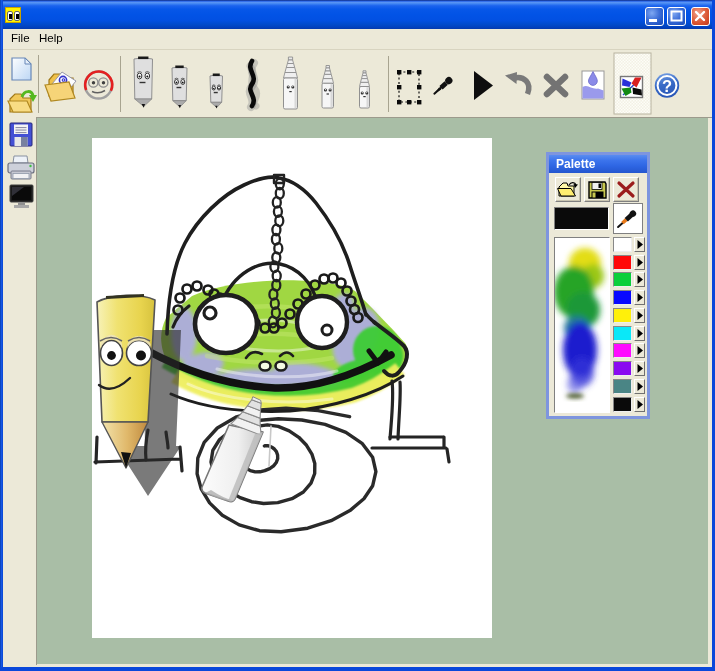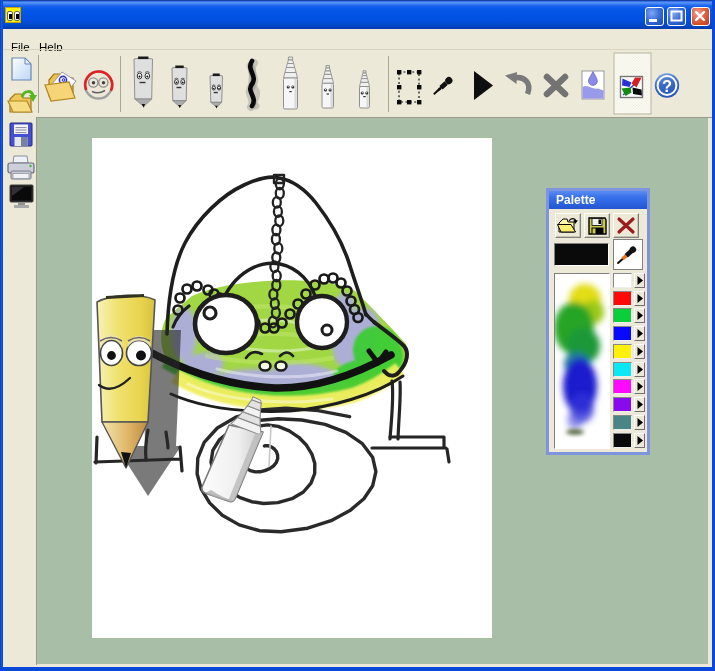--- a/index.html
+++ b/index.html
@@ -7,34 +7,34 @@
 #titlebar{left:0;top:0;width:715px;height:29px;
  background:linear-gradient(180deg,#0A2578 0%,#2B66E8 4%,#5A96F5 9%,#3A80F2 14%,#1C63EE 20%,#0757E8 32%,#0253E6 50%,#0250E2 70%,#014ACA 85%,#0241BE 94%,#053AAB 100%);}
 #appicon{left:5px;top:7px;width:16px;height:16px;background:#FFF200;border:1px solid #c8a400;}
 #appicon .eye{position:absolute;top:3px;width:6px;height:10px;background:#fff;border:1px solid #666;border-radius:2px;}
 #appicon .pu{position:absolute;top:6px;width:3px;height:5px;background:#000;}
 #title{left:23px;top:5px;color:#fff;font-size:13.5px;font-weight:bold;text-shadow:1px 1px 1px #00237a;letter-spacing:0.2px;}
 .tbtn{top:7px;width:19px;height:19px;border-radius:3px;border:1px solid #fff;}
 .bblue{background:radial-gradient(circle at 35% 30%,#7FA8F2 0%,#3E6FD8 45%,#2458C8 75%,#1C4EB8 100%);}
 .bred{background:radial-gradient(circle at 35% 30%,#F2A48C 0%,#E06A4A 40%,#D8512E 65%,#C03A1A 100%);}
 #menubar{left:3px;top:29px;width:709px;height:20px;background:#ECE9D8;color:#000;font-size:11.5px;}
-#menubar span{position:absolute;top:12px;}
+#menubar span{position:absolute;top:3px;}
 #mline{left:3px;top:49px;width:709px;height:1px;background:#fff;border-top:1px solid #d8d4c0;}
 #toolbar{left:3px;top:51px;width:709px;height:66px;background:#ECE9D8;}
 #tbline{left:37px;top:117px;width:675px;height:1px;background:#9C9A8C;}
 #sidebar{left:3px;top:117px;width:34px;height:548px;background:#ECE9D8;border-right:1px solid #9C9A8C;}
 #greenarea{left:37px;top:118px;width:674px;height:547px;background:#A9BEA6;}
 #page{left:92px;top:138px;width:400px;height:500px;background:#fff;}
 #bleft{left:0;top:0;width:3px;height:671px;background:linear-gradient(90deg,#0538A0 0%,#1A5AE8 40%,#0746D2 100%);}
 #bright{left:712px;top:0;width:3px;height:671px;background:#0A48DA;}
 #bbot{left:0;top:667px;width:715px;height:4px;background:#0A48DA;}
 #rstrip{left:708px;top:118px;width:4px;height:547px;background:#ECE9D8;}
 #bstrip{left:37px;top:664px;width:675px;height:3px;background:#ECE9D8;}
 
-#pal{left:546px;top:152px;width:104px;height:267px;background:#ECE9D8;border:3px solid #7E95DE;margin-top:36px;}
+#pal{left:546px;top:152px;width:104px;height:267px;background:#ECE9D8;border:3px solid #7E95DE;}
 #paltitle{left:0;top:0;width:98px;height:18px;background:linear-gradient(180deg,#5A8CF0 0%,#3C74EC 30%,#2E66E4 60%,#2456CE 100%);color:#fff;font-weight:bold;font-size:12px;padding:2px 0 0 7px;}
 .palbtn{top:22px;width:26px;height:25px;background:#ECE9D8;border:1px solid #fff;border-right-color:#808080;border-bottom-color:#808080;box-shadow:inset -1px -1px 0 #c8c4b0;}
 #curcol{left:5px;top:52px;width:55px;height:23px;background:#0a0a0a;border:1px solid #808080;border-bottom-color:#fff;border-right-color:#fff;}
 #dropbtn{left:64px;top:48px;width:30px;height:31px;background:#fff;border:1px solid #808080;}
 #mixbox{left:5px;top:82px;width:56px;height:176px;background:#fff;border:1px solid #808080;border-bottom-color:#fff;border-right-color:#fff;}
 .sw{left:64px;width:19px;height:15px;border:1px solid #888;border-bottom-color:#eee;border-right-color:#eee;}
 .ab{left:85px;width:11px;height:15px;background:#ECE9D8;border:1px solid #fff;border-right-color:#707070;border-bottom-color:#707070;font-size:7px;color:#000;text-align:center;line-height:13px;padding:0;}
 </style></head><body>
 <div id="win">
  <div class="abs" id="titlebar"></div>

